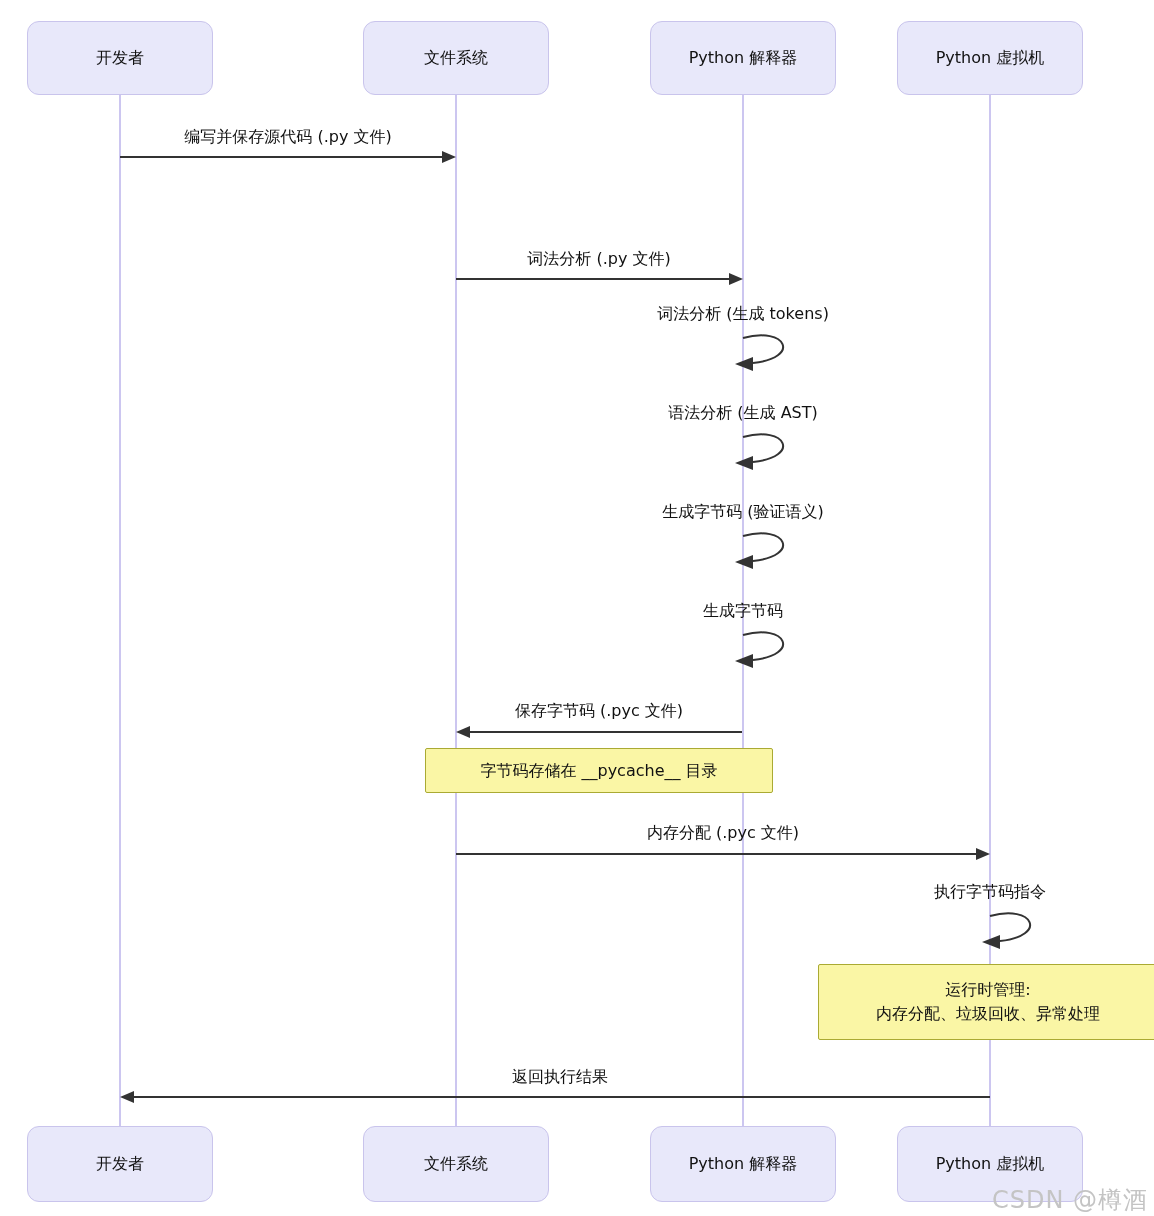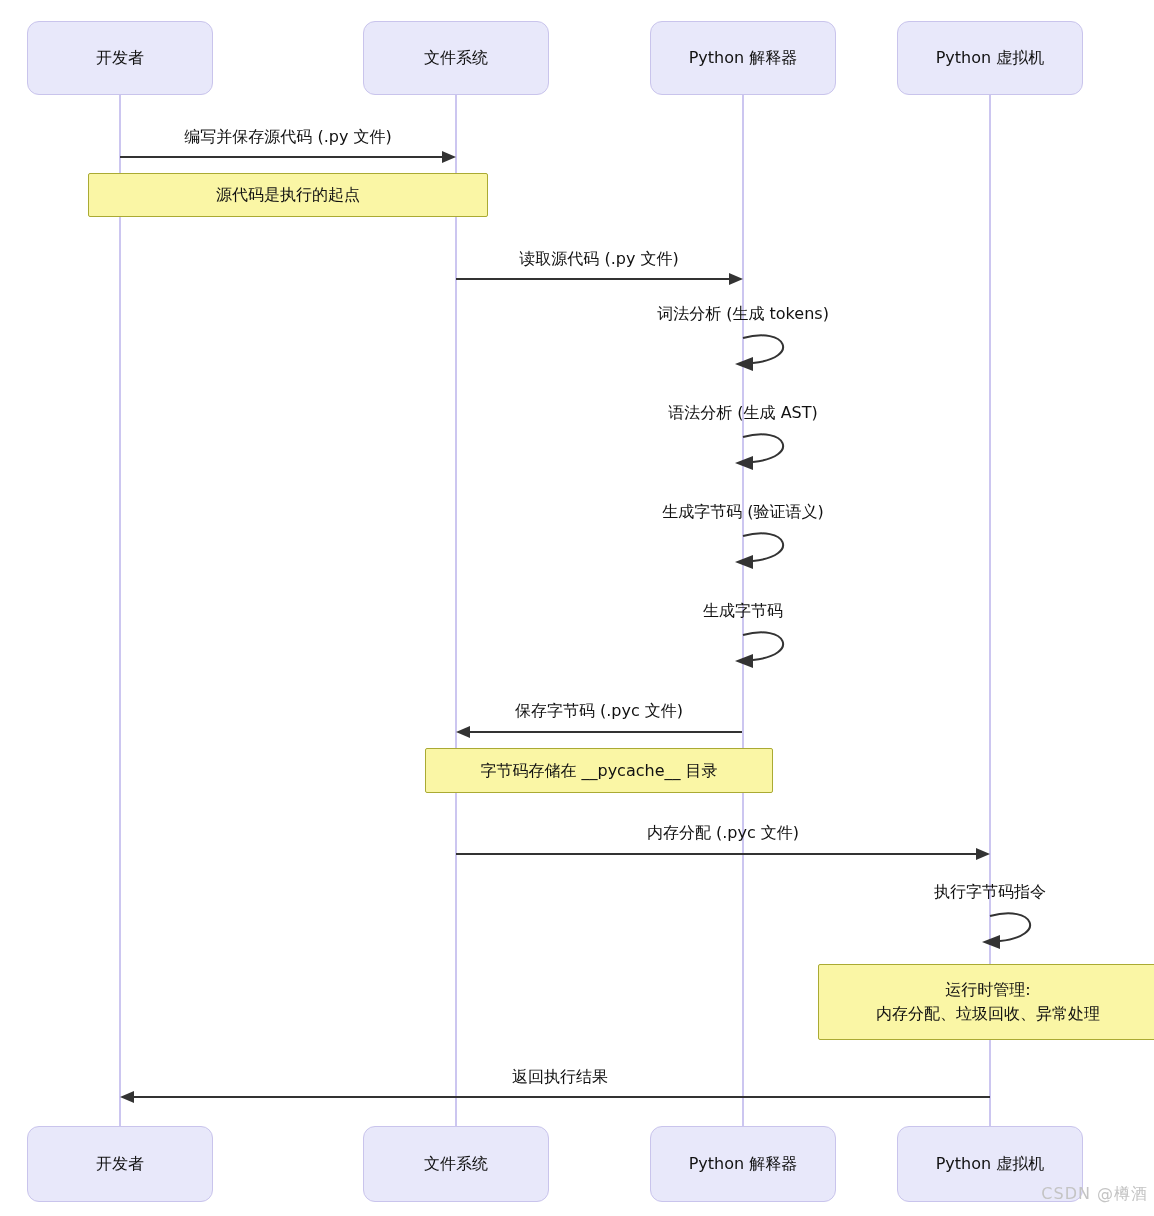--- a/index.html
+++ b/index.html
@@ -87,21 +87,21 @@
     justify-content: center;
     text-align: center;
     font-size: 16px;
     line-height: 24px;
     color: var(--text_color);
   }
   .watermark {
     position: absolute;
     right: 6px;
     top: 1184px;
-    font-size: 16px;
+    font-size: 24px;
     letter-spacing: 1px;
     color: var(--watermark_color);
   }
 </style>
 </head>
 <body>
 
 <div id="canvas">
 
   <div class="lifeline" style="left:119px"></div>
@@ -119,25 +119,22 @@
     <span>Python 解释器</span>
   </div>
   <div class="actor" style="left:897px; top:21px">
     <span>Python 虚拟机</span>
   </div>
 
   <div class="msg-label" style="left:288px; top:126px">编写并保存源代码 (.py 文件)</div>
   <div class="msg-line" style="left:120px; top:156px; width:324px"></div>
   <div class="arrowhead-right" style="left:442px; top:151px"></div>
 
-  <div class="note" style="left:88px; top:173px; width:400px; height:44px">
-    <div>源代码是执行的起点</div>
-  </div>
-
-  <div class="msg-label" style="left:599px; top:248px">读取源代码 (.py 文件)</div>
+
+  <div class="msg-label" style="left:599px; top:248px">词法分析 (.py 文件)</div>
   <div class="msg-line" style="left:456px; top:278px; width:274px"></div>
   <div class="arrowhead-right" style="left:729px; top:273px"></div>
 
   <div class="msg-label" style="left:743px; top:303px">词法分析 (生成 tokens)</div>
   <svg class="selfloop" style="left:729px; top:333px" width="70" height="40" viewBox="0 0 70 40">
     <path d="M14,5 C58,-7 72,25 24,30"></path>
     <polygon points="24,24 6,31 24,38"></polygon>
   </svg>
 
   <div class="msg-label" style="left:743px; top:402px">语法分析 (生成 AST)</div>

